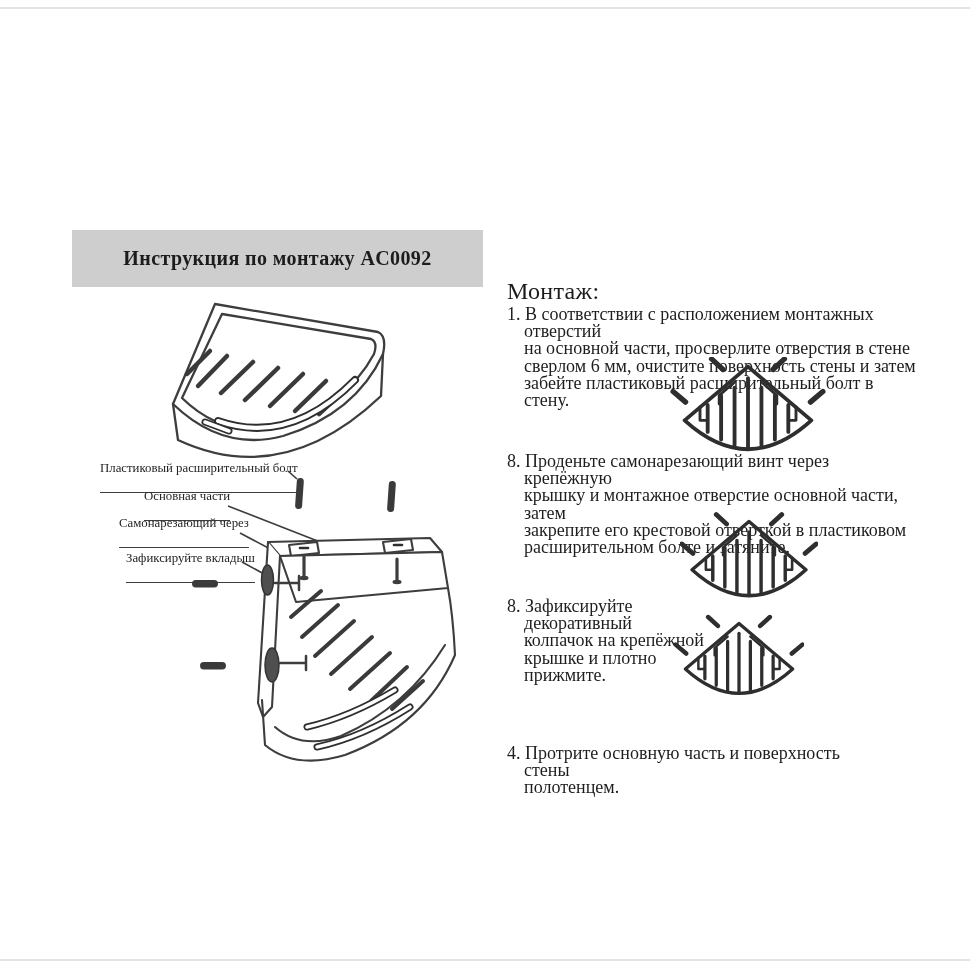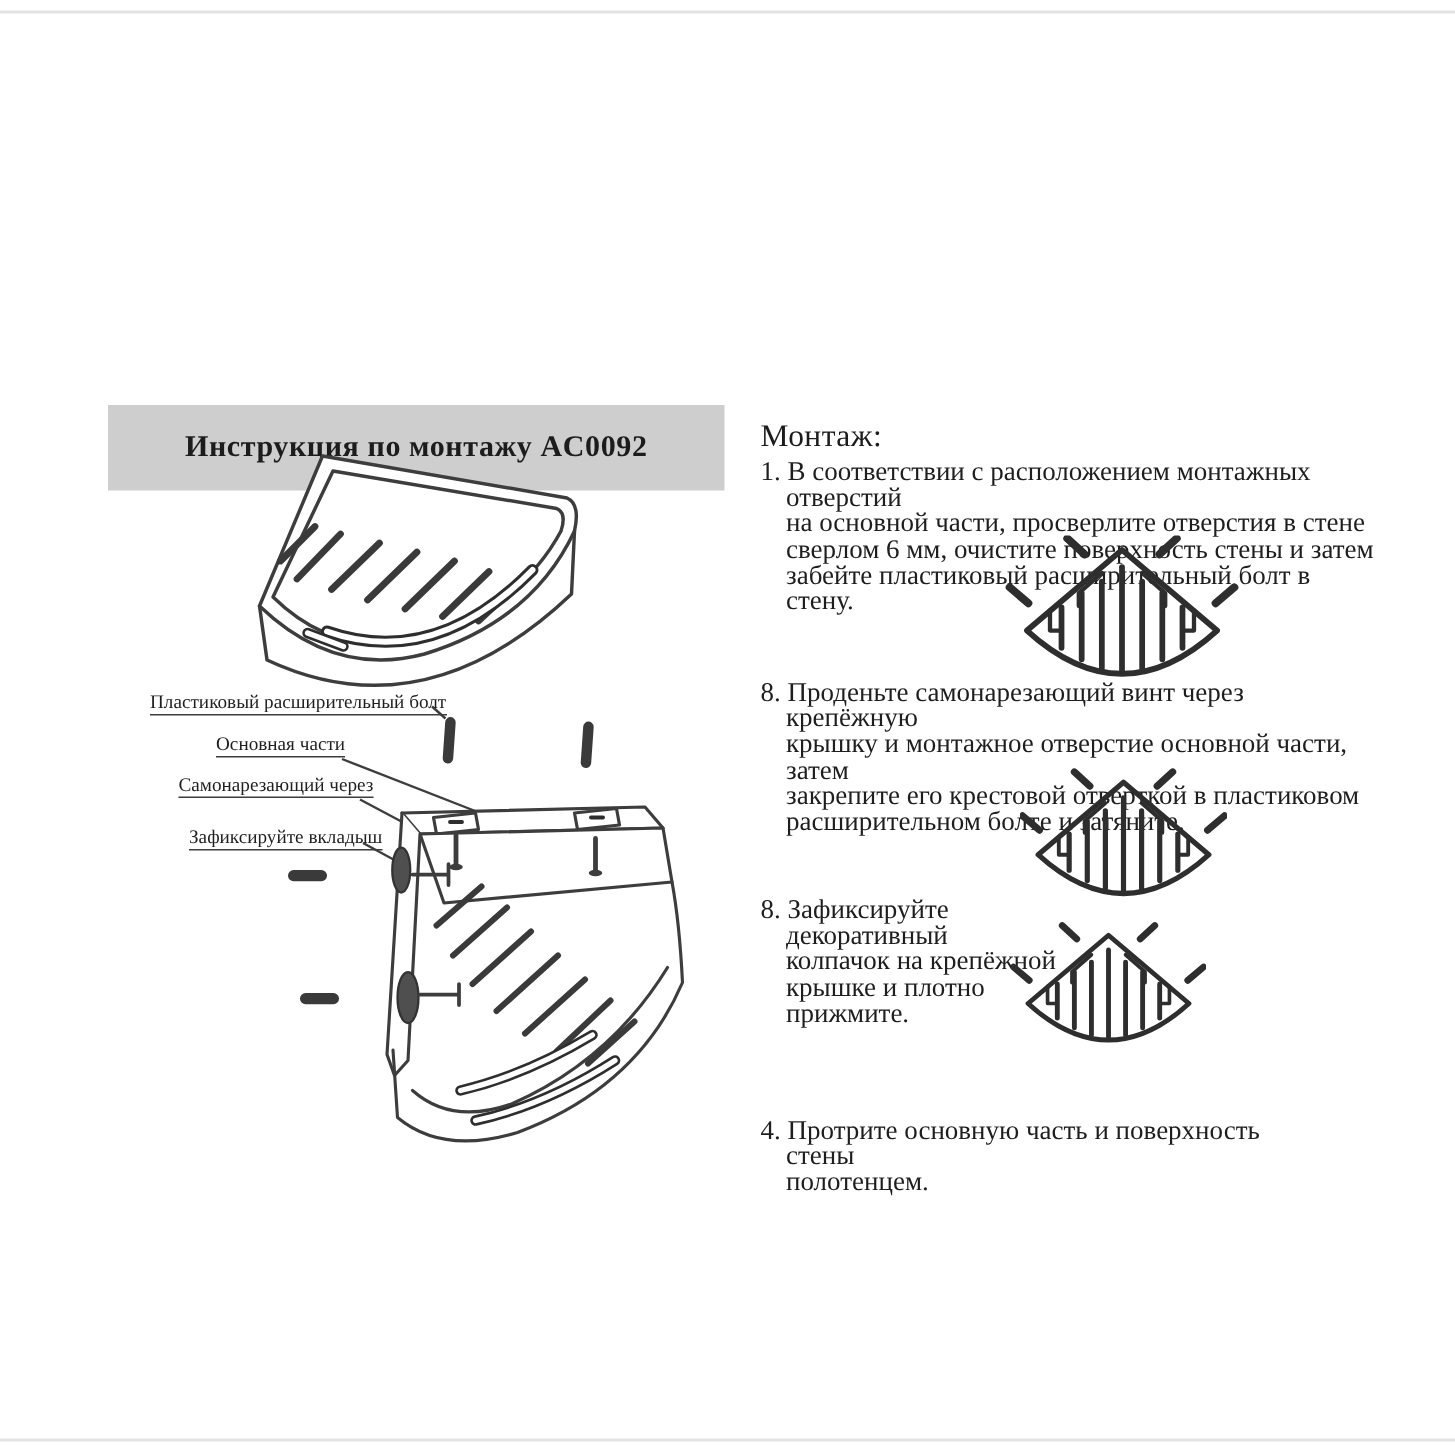--- a/index.html
+++ b/index.html
@@ -9,36 +9,36 @@
     font-family:"Liberation Serif","DejaVu Serif",serif;
     color:#222222;
   }
   .edge-line{position:absolute;left:0;width:970px;height:2px;background:#e3e3e3;}
   .edge-top{top:7px;}
   .edge-bottom{top:959px;}
 
   .title-banner{
     position:absolute;left:72px;top:230px;width:411px;height:57px;
     background:#cecece;
-    display:flex;align-items:center;justify-content:center;margin-top:40px;
+    display:flex;align-items:center;justify-content:center;
   }
   .title-banner .page-title{
     font-weight:bold;font-size:20px;letter-spacing:.4px;color:#1c1c1c;
   }
 
   .part-label{
     position:absolute;font-size:12.8px;color:#1f1f1f;white-space:nowrap;
   }
-  .part-label span{border-bottom:1.3px solid #3d3d3d;padding-bottom:1px;}
+  .part-label span{border-bottom:1.3px solid #3d3d3d;padding-bottom:17px;}
 
   .drawing{position:absolute;}
 
   .instr-heading{
     position:absolute;left:507px;top:278px;
-    font-size:21px;color:#1c1c1c;letter-spacing:.3px;
+    font-size:24px;color:#1c1c1c;letter-spacing:.3px;
   }
   .step{
     position:absolute;left:507px;margin:0;
     font-size:18px;line-height:17.2px;color:#1e1e1e;
     white-space:pre-line;
     padding-left:17px;text-indent:-17px;
   }
   .step-1{top:306px;width:392px;}
   .step-2{top:453px;width:392px;}
   .step-3{top:598px;width:205px;}

